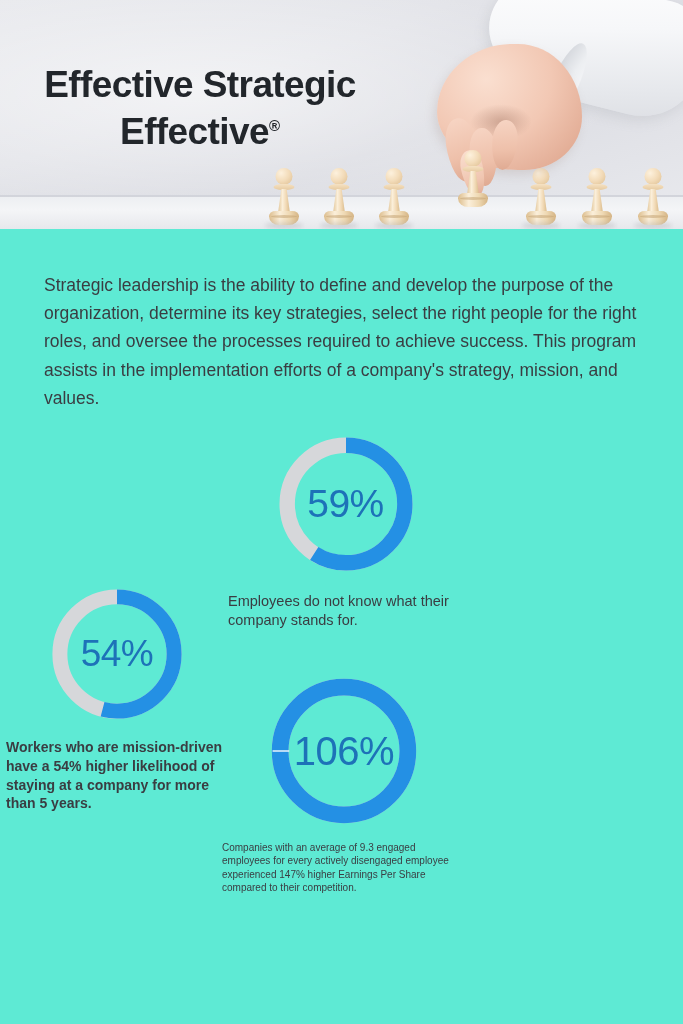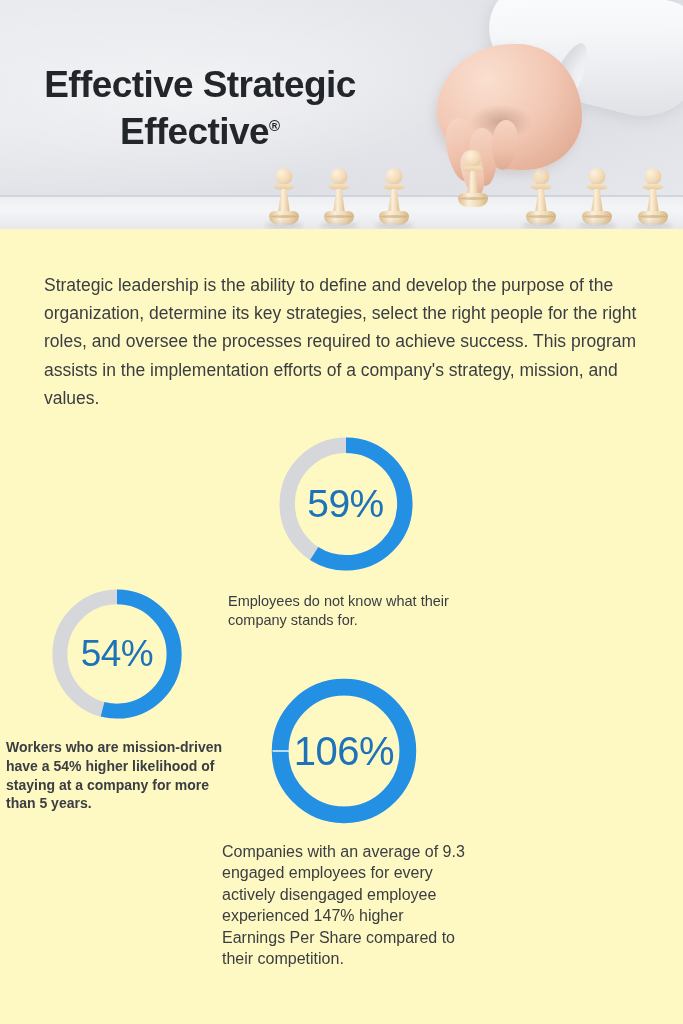--- a/index.html
+++ b/index.html
@@ -8,21 +8,21 @@
     padding: 0;
     background: #ffffff;
   }
   body {
     font-family: "Liberation Sans", sans-serif;
   }
   .page {
     position: relative;
     width: 683px;
     height: 1024px;
-    background: #fef9c3;
+    background: #5eead4;
     overflow: hidden;
   }
 
   
   .hero {
     position: absolute;
     left: 0;
     top: 0;
     width: 683px;
     height: 229px;
@@ -255,21 +255,21 @@
   #stat-54 .caption { margin-top: 16px; font-size: 14px; font-weight: bold; }
 
   #stat-73 { left: 455px; top: 586px; width: 228px; }
   #stat-73 .donut { width: 136px; height: 136px; }
   #stat-73 .value { font-size: 37px; }
   #stat-73 .caption { margin-top: 16px; font-size: 14px; }
 
   #stat-147 { left: 222px; top: 675px; width: 244px; }
   #stat-147 .donut { width: 152px; height: 152px; }
   #stat-147 .value { font-size: 40px; }
-  #stat-147 .caption { margin-top: 14px; font-size: 16px; }
+  #stat-147 .caption { margin-top: 14px; font-size: 10px; }
 </style>
 </head>
 <body>
 
 <div class="page">
 
   <div class="hero">
     <div class="hero-vignette"></div>
     <div class="hero-surface"></div>
 

